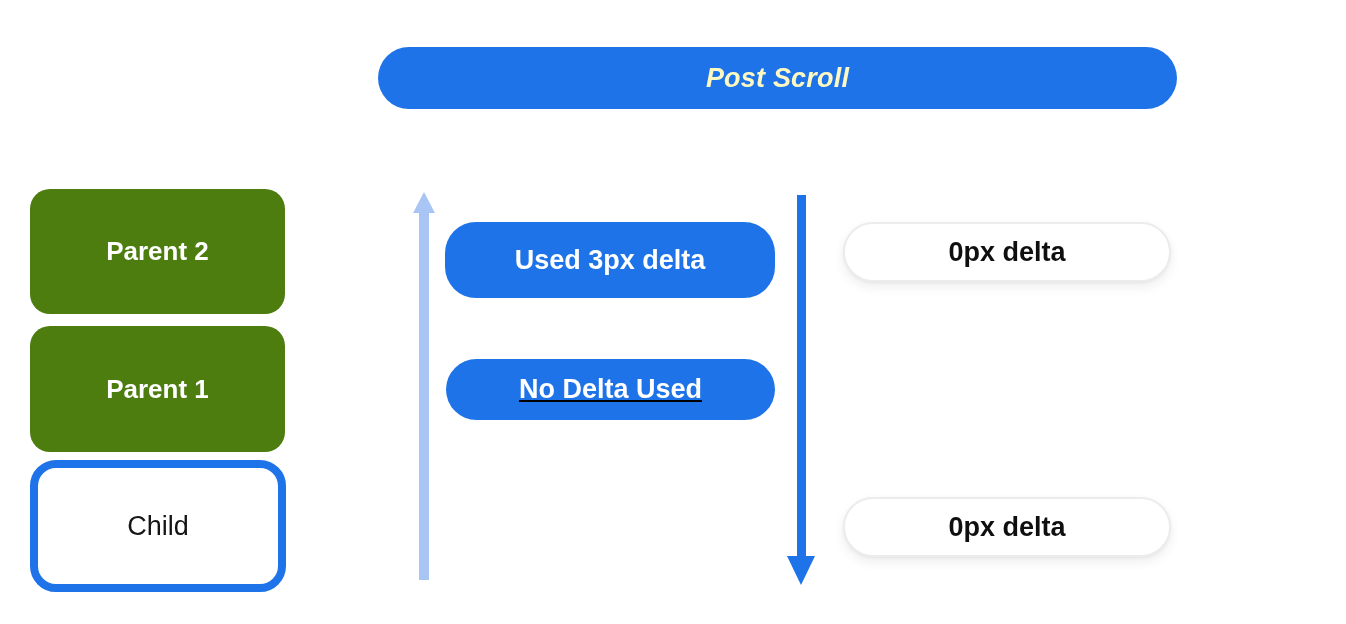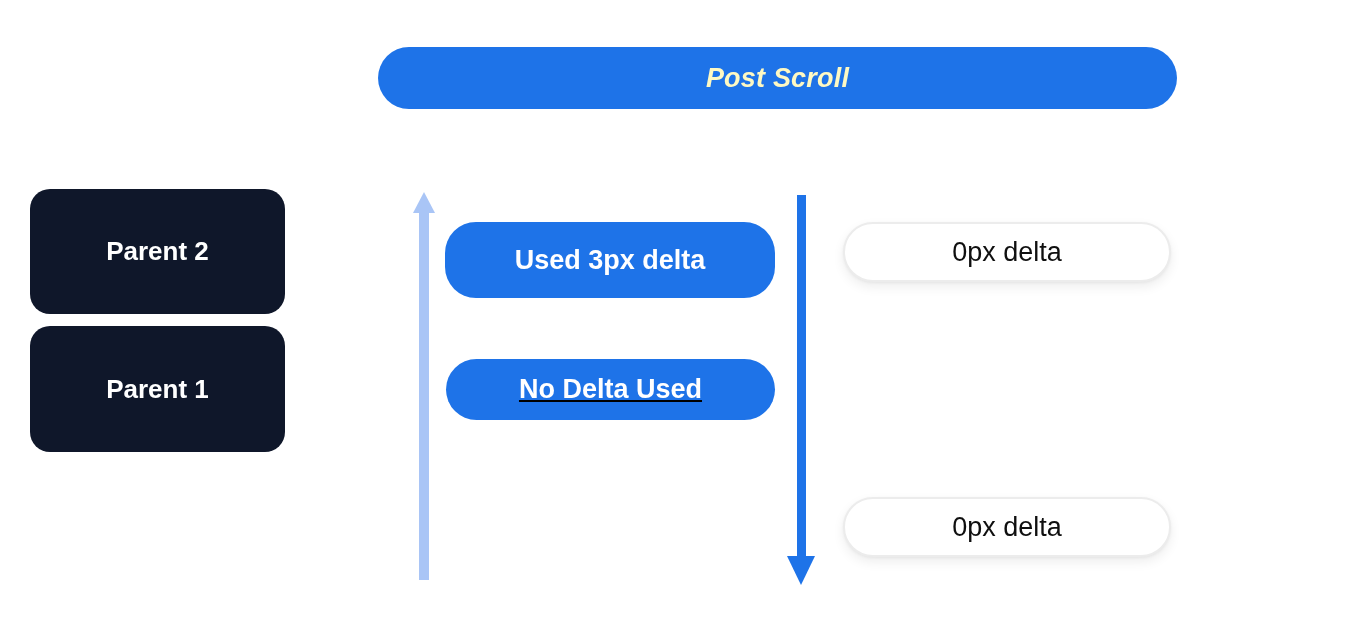--- a/index.html
+++ b/index.html
@@ -34,21 +34,21 @@
   }
 
   
   .node {
     position: absolute;
     left: 30px;
     width: 255px;
     display: flex; align-items: center; justify-content: center;
   }
   .node.parent {
-    background: #0f172a;
+    background: #4d7c0f;
     border-radius: 20px;
   }
   .node.parent span {
     color: #ffffff;
     font-size: 26px;
     font-weight: 700;
   }
   .node.parent2 { top: 189px; height: 125px; }
   .node.parent1 { top: 326px; height: 126px; }
   .node.child {
@@ -118,39 +118,42 @@
     background: #ffffff;
     border: 2px solid #ececec;
     border-radius: 32px;
     box-sizing: border-box;
     box-shadow: 0 5px 12px rgba(0,0,0,0.07), 0 1px 3px rgba(0,0,0,0.05);
     display: flex; align-items: center; justify-content: center;
   }
   .zero-pill span {
     color: #0f0f0f;
     font-size: 27px;
-    font-weight: 400;
+    font-weight: 700;
   }
   .zero-pill.top { top: 222px; }
   .zero-pill.bottom { top: 497px; }
 </style>
 </head>
 <body>
 
 <div class="canvas">
 
   <div class="header-pill">
     <span>Post Scroll</span>
   </div>
 
   <div class="node parent parent2">
     <span>Parent 2</span>
   </div>
   <div class="node parent parent1">
     <span>Parent 1</span>
+  </div>
+  <div class="node child">
+    <span>Child</span>
   </div>
 
   <div class="up-arrow-head"></div>
   <div class="up-arrow-shaft"></div>
 
   <div class="down-arrow-shaft"></div>
   <div class="down-arrow-head"></div>
 
   <div class="delta-pill used">
     <span>Used 3px delta</span>

